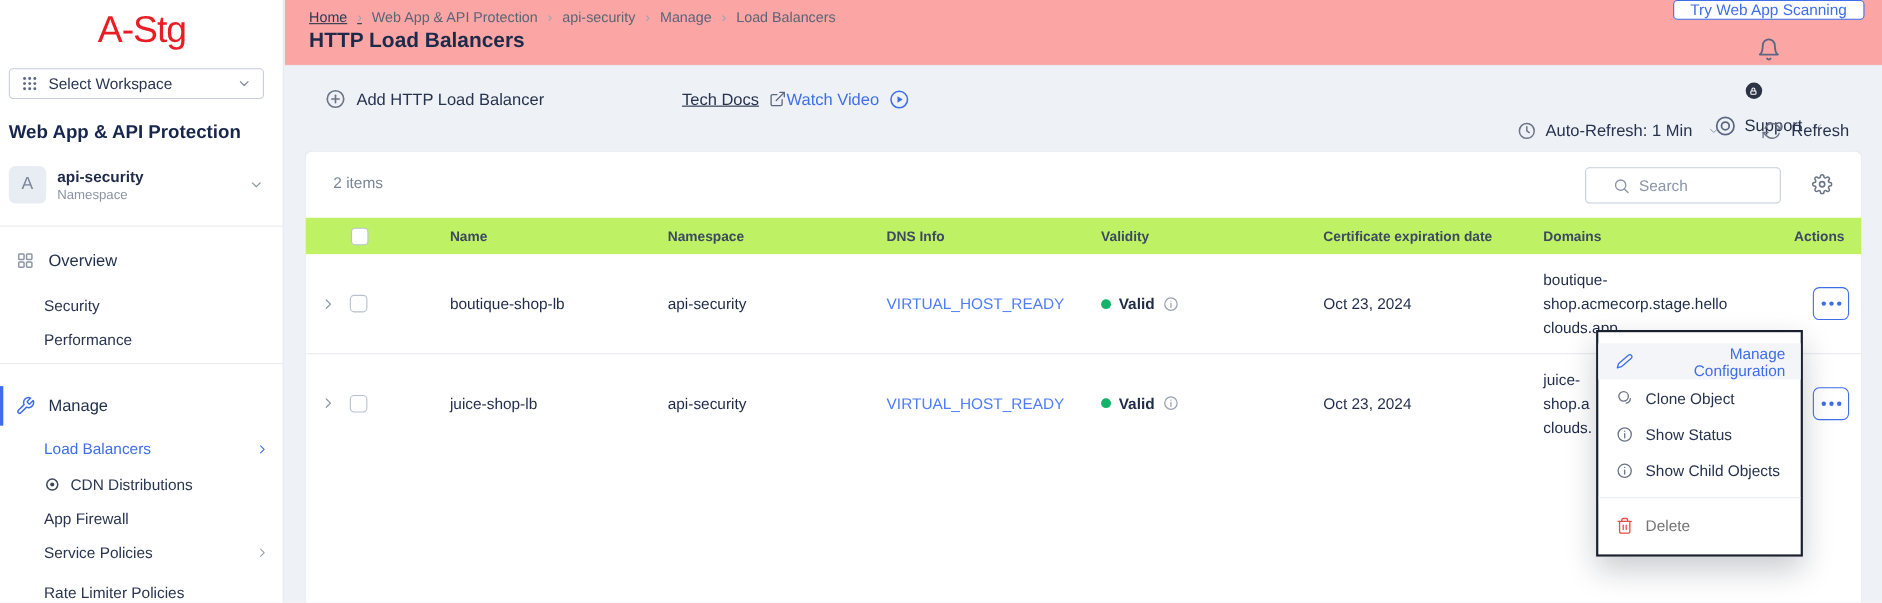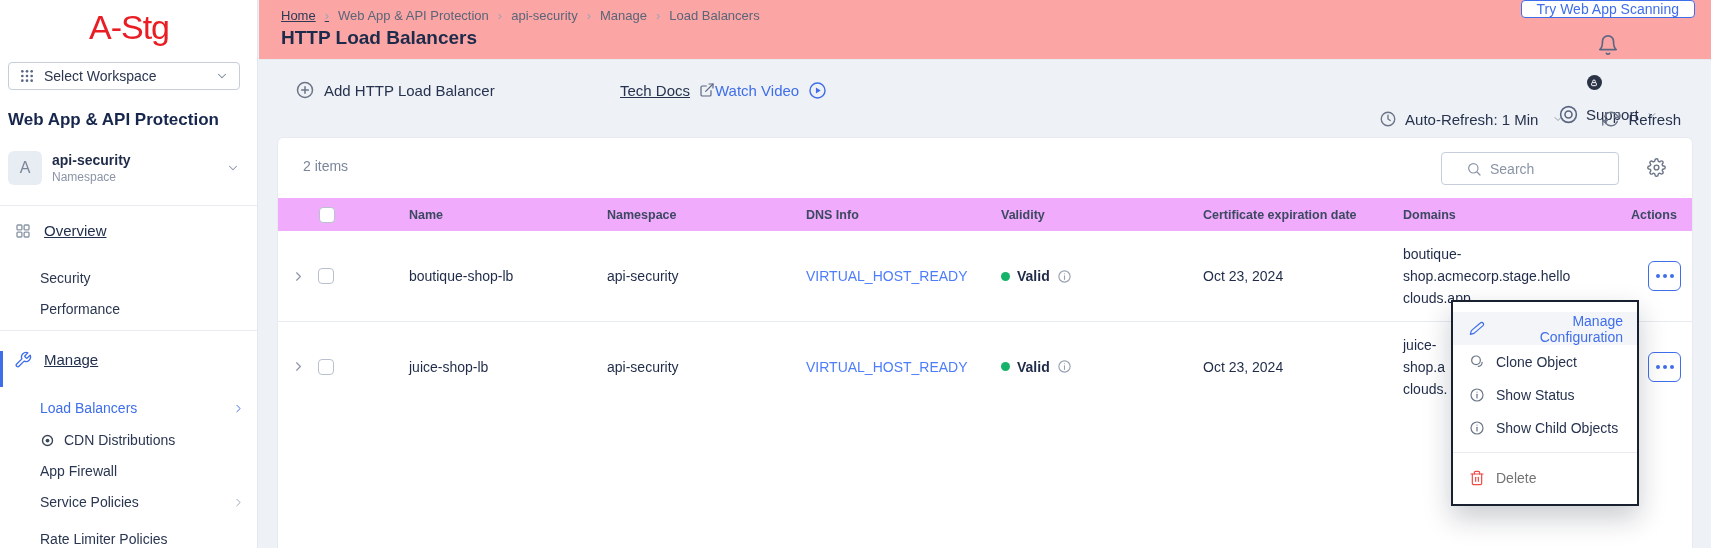--- a/index.html
+++ b/index.html
@@ -23,22 +23,22 @@
   .product-title { position:absolute; top:110px; left:8px; width:244px;
           font-size:17px; font-weight:700; color:#16264c; }
   .ns-card { position:absolute; top:148px; left:8px; width:232px; height:40px;
           display:flex; align-items:center; gap:10px; cursor:pointer; }
   .ns-avatar { width:34px; height:34px; border-radius:6px; background:#e8ecf3; color:#7a8699;
           font-size:16px; display:flex; align-items:center; justify-content:center; }
   .ns-name { font-size:14px; font-weight:700; color:#1f2b48; }
   .ns-sub { font-size:12px; color:#8a94a6; margin-top:2px; }
   .ns-card .chev { margin-left:auto; color:#8a94a6; }
   .side-div { position:absolute; left:0; width:258px; border-top:1px solid #e8ebf0; }
-  .nav-row { position:absolute; left:0; width:258px; display:flex; align-items:flex-start; gap:12px;
-          padding-left:14px; height:30px; font-size:15px; color:#22304e; cursor:pointer;text-decoration:underline; }
+  .nav-row { position:absolute; left:0; width:258px; display:flex; align-items:center; gap:12px;
+          padding-left:14px; height:30px; font-size:15px; color:#22304e; cursor:pointer; }
   .nav-row .nav-ic { color:#8a94a6; }
   .nav-row.manage { height:36px; border-left:3px solid #3f6eea; padding-left:11px; }
   .nav-row.manage .nav-ic { color:#3f6eea; }
   .sub-item { position:absolute; left:40px; width:205px; font-size:14px; color:#2a3650;
           cursor:pointer; display:flex; align-items:center; }
   .sub-item .chev-r { margin-left:auto; color:#9aa3b5; }
   .sub-item.active { color:#3f6eea; }
   .sub-item.active .chev-r { color:#3f6eea; }
   .sub-item .bullseye { margin-right:9px; color:#3d4659; }
 
@@ -85,21 +85,21 @@
   .items-count { position:absolute; left:25px; top:20px; font-size:14px; color:#7a8699; }
   .search-box { position:absolute; right:73px; top:14px; width:178px; height:33px;
           border:1px solid #c6cedb; border-radius:4px; display:flex; align-items:center; gap:8px; padding:0 24px; }
   .search-box .glyph { color:#8a94a6; }
   .search-box input { border:none; outline:none; width:120px; font-size:14px; color:#2a3650;
           font-family:inherit; background:transparent; }
   .search-box input::placeholder { color:#8a94a6; }
   .gear { position:absolute; right:26px; top:20px; color:#6b7587; cursor:pointer; }
 
   .tgrid { display:grid; grid-template-columns:131px 198px 199px 195px 202px 200px 228px 63px; align-items:center; }
-  .thead { height:33px; background:#f0abfc; font-size:12.5px; font-weight:700; color:#3d4961; }
+  .thead { height:33px; background:#bef264; font-size:12.5px; font-weight:700; color:#3d4961; }
   .thead .th-actions { text-align:right; padding-right:20px; }
   .controls-cell { display:flex; align-items:center; height:100%; }
   .expander { margin-left:13px; color:#8a94a6; cursor:pointer; }
   .checkbox { width:16px; height:16px; border:1.5px solid #b9c1cf; border-radius:4px; background:#fff; cursor:pointer; }
   .thead .checkbox { margin-left:41px; }
   .row .checkbox { margin-left:12px; }
   .row { height:90px; font-size:14px; color:#1f2b48; }
   .row + .row { border-top:1px solid #e8ebf0; }
   .dns-link { color:#4e7dfb; cursor:pointer; }
   .validity-cell { display:flex; align-items:center; gap:7px;font-weight:bold; }

